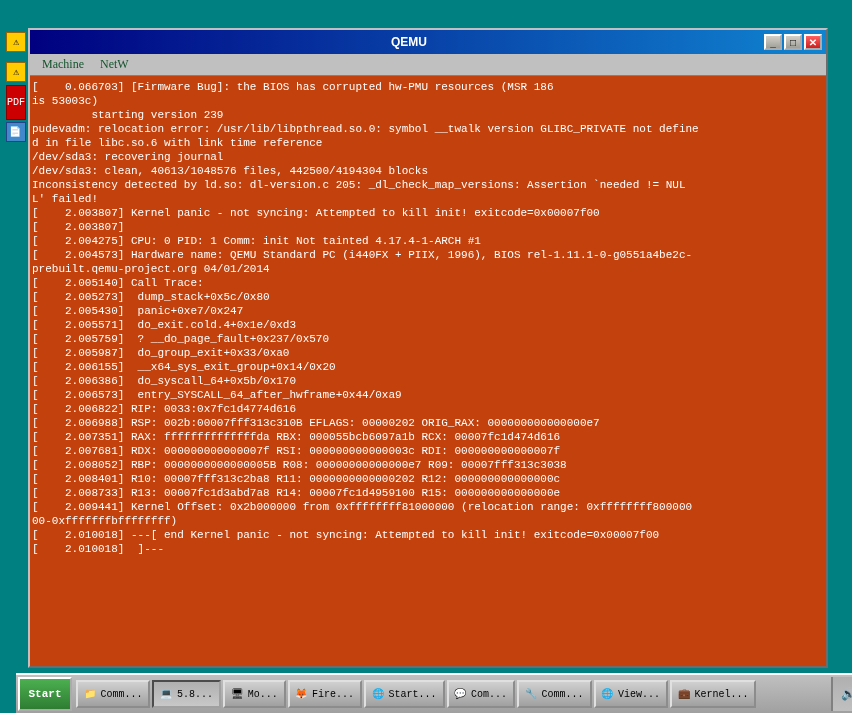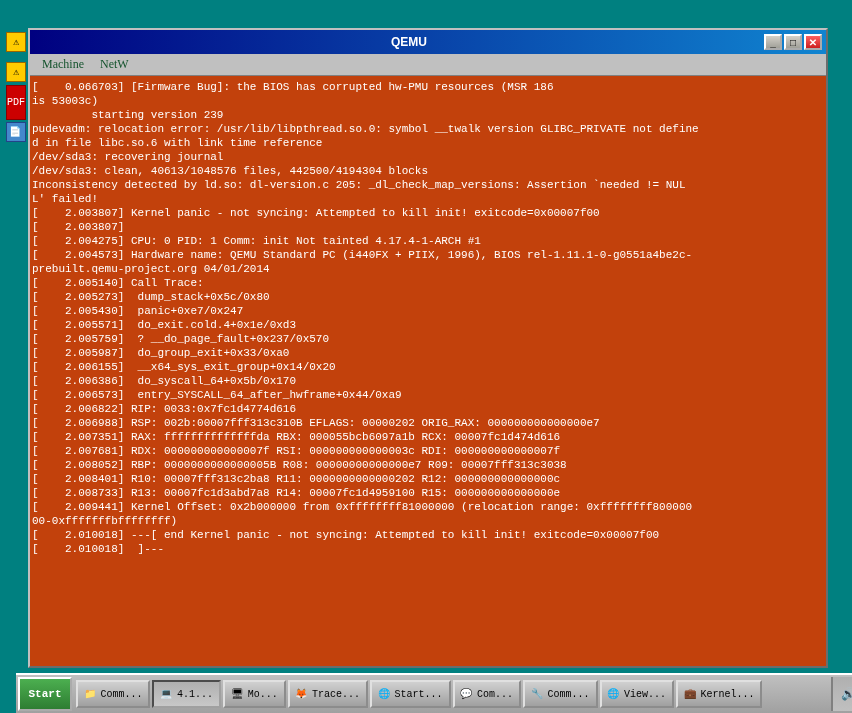--- a/index.html
+++ b/index.html
@@ -231,29 +231,29 @@
 
 <div class="taskbar">
   <div class="taskbar-start">Start</div>
   <div class="taskbar-items">
     <div class="taskbar-item">
       <span style="font-size:10px;">📁</span>
       <span>Comm...</span>
     </div>
     <div class="taskbar-item active">
       <span style="font-size:10px;">💻</span>
-      <span>4.1...</span>
+      <span>5.8...</span>
     </div>
     <div class="taskbar-item">
       <span style="font-size:10px;">🖥</span>
       <span>Mo...</span>
     </div>
     <div class="taskbar-item">
       <span style="font-size:10px;">🦊</span>
-      <span>Trace...</span>
+      <span>Fire...</span>
     </div>
     <div class="taskbar-item">
       <span style="font-size:10px;">🌐</span>
       <span>Start...</span>
     </div>
     <div class="taskbar-item">
       <span style="font-size:10px;">💬</span>
       <span>Com...</span>
     </div>
     <div class="taskbar-item">

